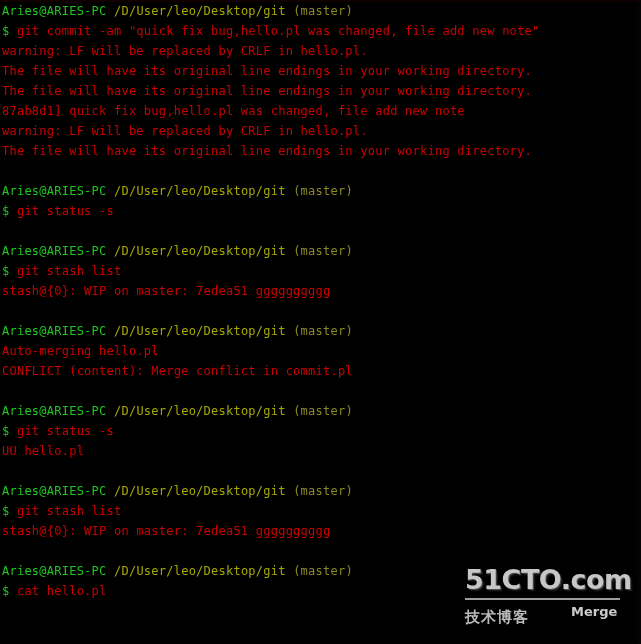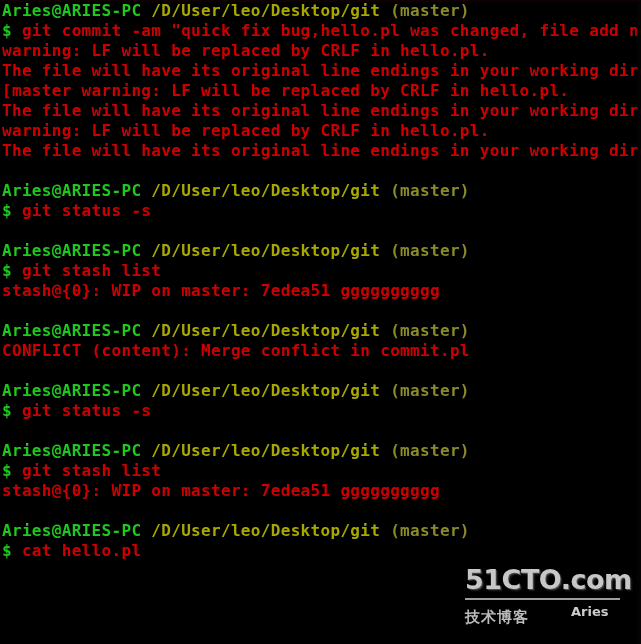--- a/index.html
+++ b/index.html
@@ -25,24 +25,24 @@
   .screen {
     position: absolute;
     top: 1px;
     left: 2px;
     right: 0;
     bottom: 0;
   }
   .line {
     height: 20px;
     line-height: 20px;
-    font-size: 16px;
+    font-size: 12px;
     letter-spacing: 0.02em;
     white-space: pre;
-    font-weight: bold;
+    font-weight: normal;
     font-family: "DejaVu Sans Mono", "Liberation Mono", monospace;
   }
   .blank { height: 20px; }
   .c-user   { color: #1ec81e; }
   .c-path   { color: #a8a800; }
   .c-branch { color: #8a8a2a; }
   .c-prompt { color: #1ec81e; }
   .c-red    { color: #cc0000; }
 
   
@@ -142,50 +142,52 @@
 </head>
 <body>
 
 <div id="terminal">
   <div class="edge-top"></div>
   <div class="screen" id="screen">
       <div class="line"><span class="c-user">Aries@ARIES-PC</span><span> </span><span class="c-path">/D/User/leo/Desktop/git</span><span> </span><span class="c-branch">(master)</span></div>
       <div class="line"><span class="c-prompt">$</span><span> </span><span class="c-red">git commit -am "quick fix bug,hello.pl was changed, file add new note"</span></div>
       <div class="line"><span class="c-red">warning: LF will be replaced by CRLF in hello.pl.</span></div>
       <div class="line"><span class="c-red">The file will have its original line endings in your working directory.</span></div>
-      <div class="line"><span class="c-red">[master warning: LF will be replaced by CRLF in hello.pl.</span></div>
       <div class="line"><span class="c-red">The file will have its original line endings in your working directory.</span></div>
+      <div class="line"><span class="c-red">87ab8d1] quick fix bug,hello.pl was changed, file add new note</span></div>
       <div class="line"><span class="c-red">warning: LF will be replaced by CRLF in hello.pl.</span></div>
       <div class="line"><span class="c-red">The file will have its original line endings in your working directory.</span></div>
       <div class="line blank">&nbsp;</div>
       <div class="line"><span class="c-user">Aries@ARIES-PC</span><span> </span><span class="c-path">/D/User/leo/Desktop/git</span><span> </span><span class="c-branch">(master)</span></div>
       <div class="line"><span class="c-prompt">$</span><span> </span><span class="c-red">git status -s</span></div>
       <div class="line blank">&nbsp;</div>
       <div class="line"><span class="c-user">Aries@ARIES-PC</span><span> </span><span class="c-path">/D/User/leo/Desktop/git</span><span> </span><span class="c-branch">(master)</span></div>
       <div class="line"><span class="c-prompt">$</span><span> </span><span class="c-red">git stash list</span></div>
       <div class="line"><span class="c-red">stash@{0}: WIP on master: 7edea51 gggggggggg</span></div>
       <div class="line blank">&nbsp;</div>
       <div class="line"><span class="c-user">Aries@ARIES-PC</span><span> </span><span class="c-path">/D/User/leo/Desktop/git</span><span> </span><span class="c-branch">(master)</span></div>
+      <div class="line"><span class="c-red">Auto-merging hello.pl</span></div>
       <div class="line"><span class="c-red">CONFLICT (content): Merge conflict in commit.pl</span></div>
       <div class="line blank">&nbsp;</div>
       <div class="line"><span class="c-user">Aries@ARIES-PC</span><span> </span><span class="c-path">/D/User/leo/Desktop/git</span><span> </span><span class="c-branch">(master)</span></div>
       <div class="line"><span class="c-prompt">$</span><span> </span><span class="c-red">git status -s</span></div>
+      <div class="line"><span class="c-red">UU hello.pl</span></div>
       <div class="line blank">&nbsp;</div>
       <div class="line"><span class="c-user">Aries@ARIES-PC</span><span> </span><span class="c-path">/D/User/leo/Desktop/git</span><span> </span><span class="c-branch">(master)</span></div>
       <div class="line"><span class="c-prompt">$</span><span> </span><span class="c-red">git stash list</span></div>
       <div class="line"><span class="c-red">stash@{0}: WIP on master: 7edea51 gggggggggg</span></div>
       <div class="line blank">&nbsp;</div>
       <div class="line"><span class="c-user">Aries@ARIES-PC</span><span> </span><span class="c-path">/D/User/leo/Desktop/git</span><span> </span><span class="c-branch">(master)</span></div>
       <div class="line"><span class="c-prompt">$</span><span> </span><span class="c-red">cat hello.pl</span></div>
     </div>
   <div class="edge-right"></div>
 
   <div class="watermark">
     <div class="wm-main">51CTO.com</div>
     <div class="wm-rule"></div>
     <div class="wm-cn">技术博客</div>
-    <div class="wm-blog">Aries</div>
+    <div class="wm-blog">Merge</div>
     <div class="wm-cloud">
       <span class="wm-cloud-glyph">◎◎</span>
       <span class="wm-cloud-text">亿速云</span>
     </div>
   </div>
 </div>
 
 </body></html>

